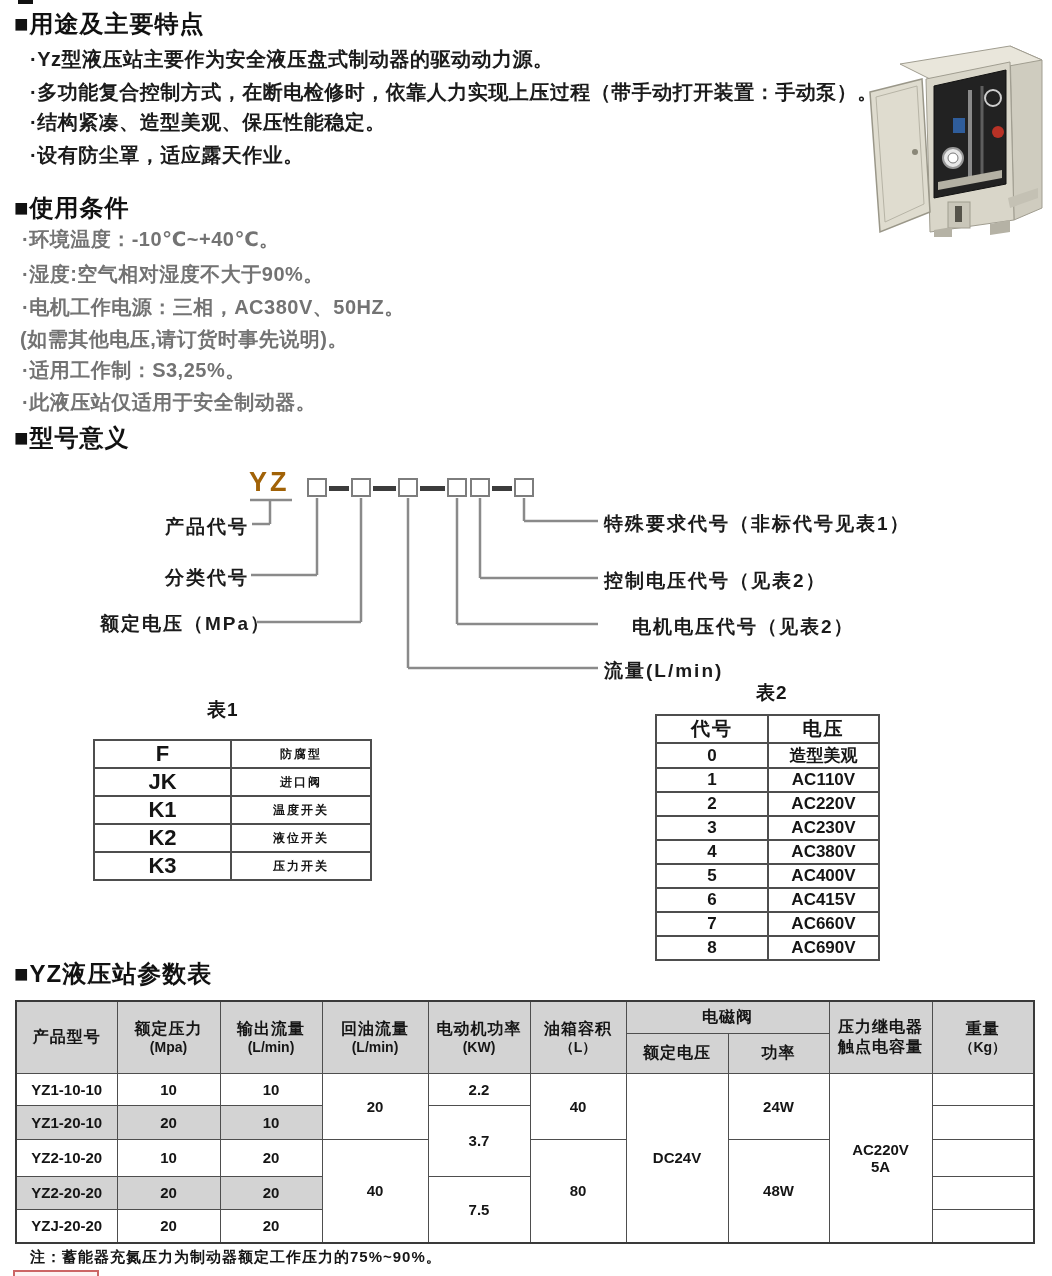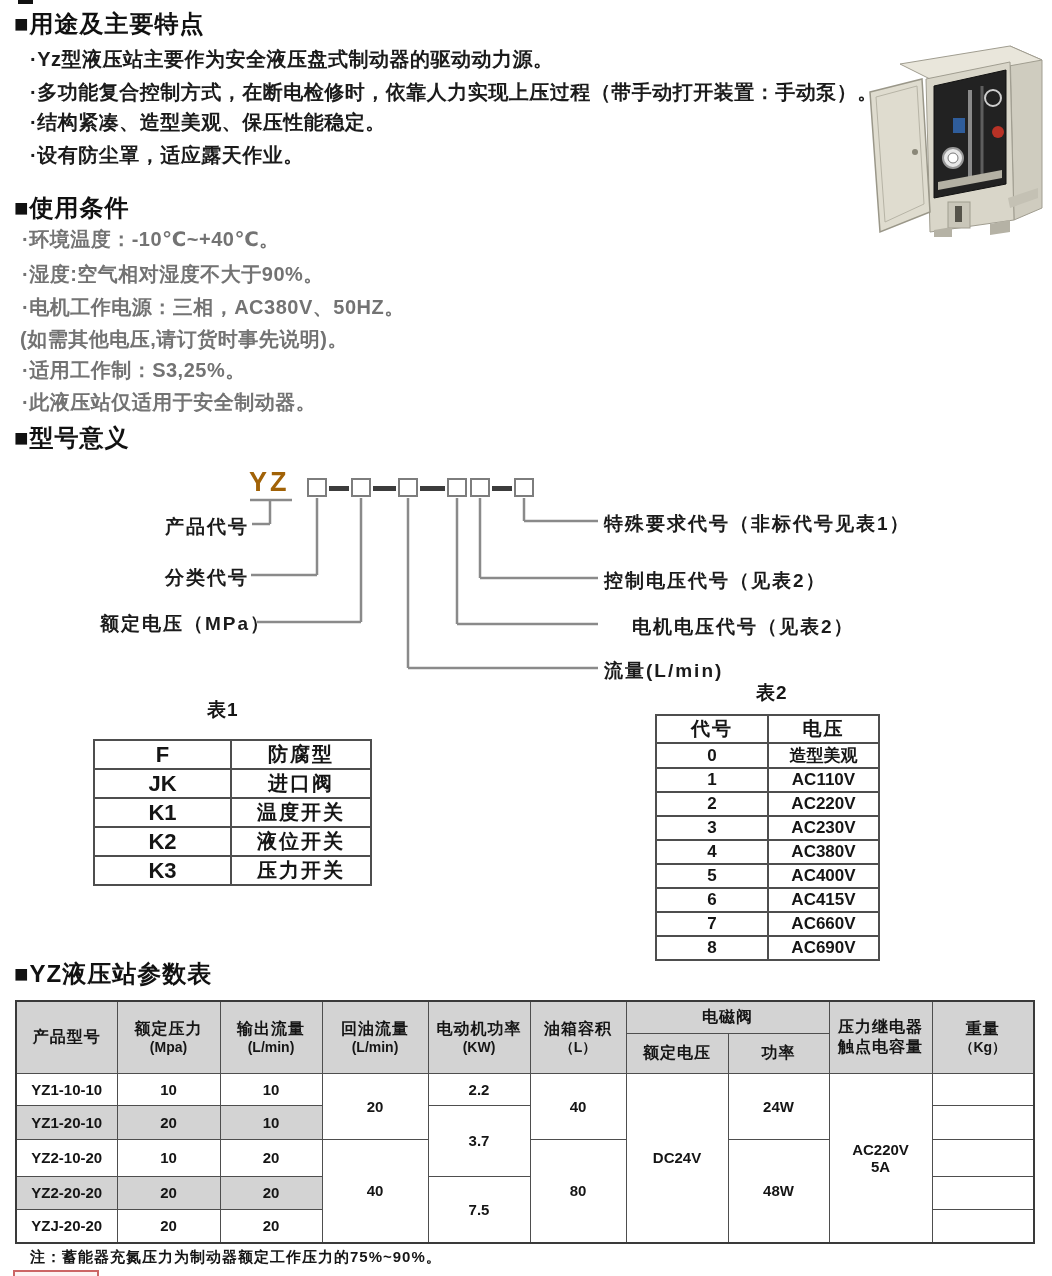--- a/index.html
+++ b/index.html
@@ -12,21 +12,21 @@
   
   .yz{font-size:27px;font-weight:bold;letter-spacing:3px;color:#a16207;}
   .mbox{position:absolute;width:20px;height:19px;border:2px solid #7d7d7d;background:#fff;box-sizing:border-box;}
   .mdash{position:absolute;height:5px;background:#3c3c3c;}
   .mlabel{position:absolute;font-size:19px;font-weight:bold;letter-spacing:2px;white-space:nowrap;color:#1b1b1b;}
   
   .stable{border-collapse:collapse;table-layout:fixed;position:absolute;}
   .stable td{border:2px solid #4e4e4e;text-align:center;vertical-align:middle;padding:0;background:#fff;}
   .ttitle{position:absolute;font-size:19px;font-weight:bold;letter-spacing:1px;}
   .t1c1{font-size:22px;font-weight:bold;}
-  .t1c2{font-size:20px;font-weight:bold;letter-spacing:2px;margin-left:48px;}
+  .t1c2{font-size:12px;font-weight:bold;letter-spacing:2px;margin-left:48px;}
   .t2h{font-size:19px;font-weight:bold;letter-spacing:2px;}
   .t2c{font-size:17px;font-weight:bold;}
   
   .ptable{border-collapse:collapse;table-layout:fixed;position:absolute;border:2px solid #3a3a3a;}
   .ptable td{border:1px solid #4e4e4e;text-align:center;vertical-align:middle;padding:0;
              font-size:15px;font-weight:bold;background:#fff;}
   .ptable td.hd{background:#d3d3d3;}
   .hm{font-size:16px;font-weight:bold;letter-spacing:1px;line-height:20px;}
   .hu{font-size:14px;font-weight:600;line-height:16px;}
   .shade{background:#d3d3d3 !important;}

